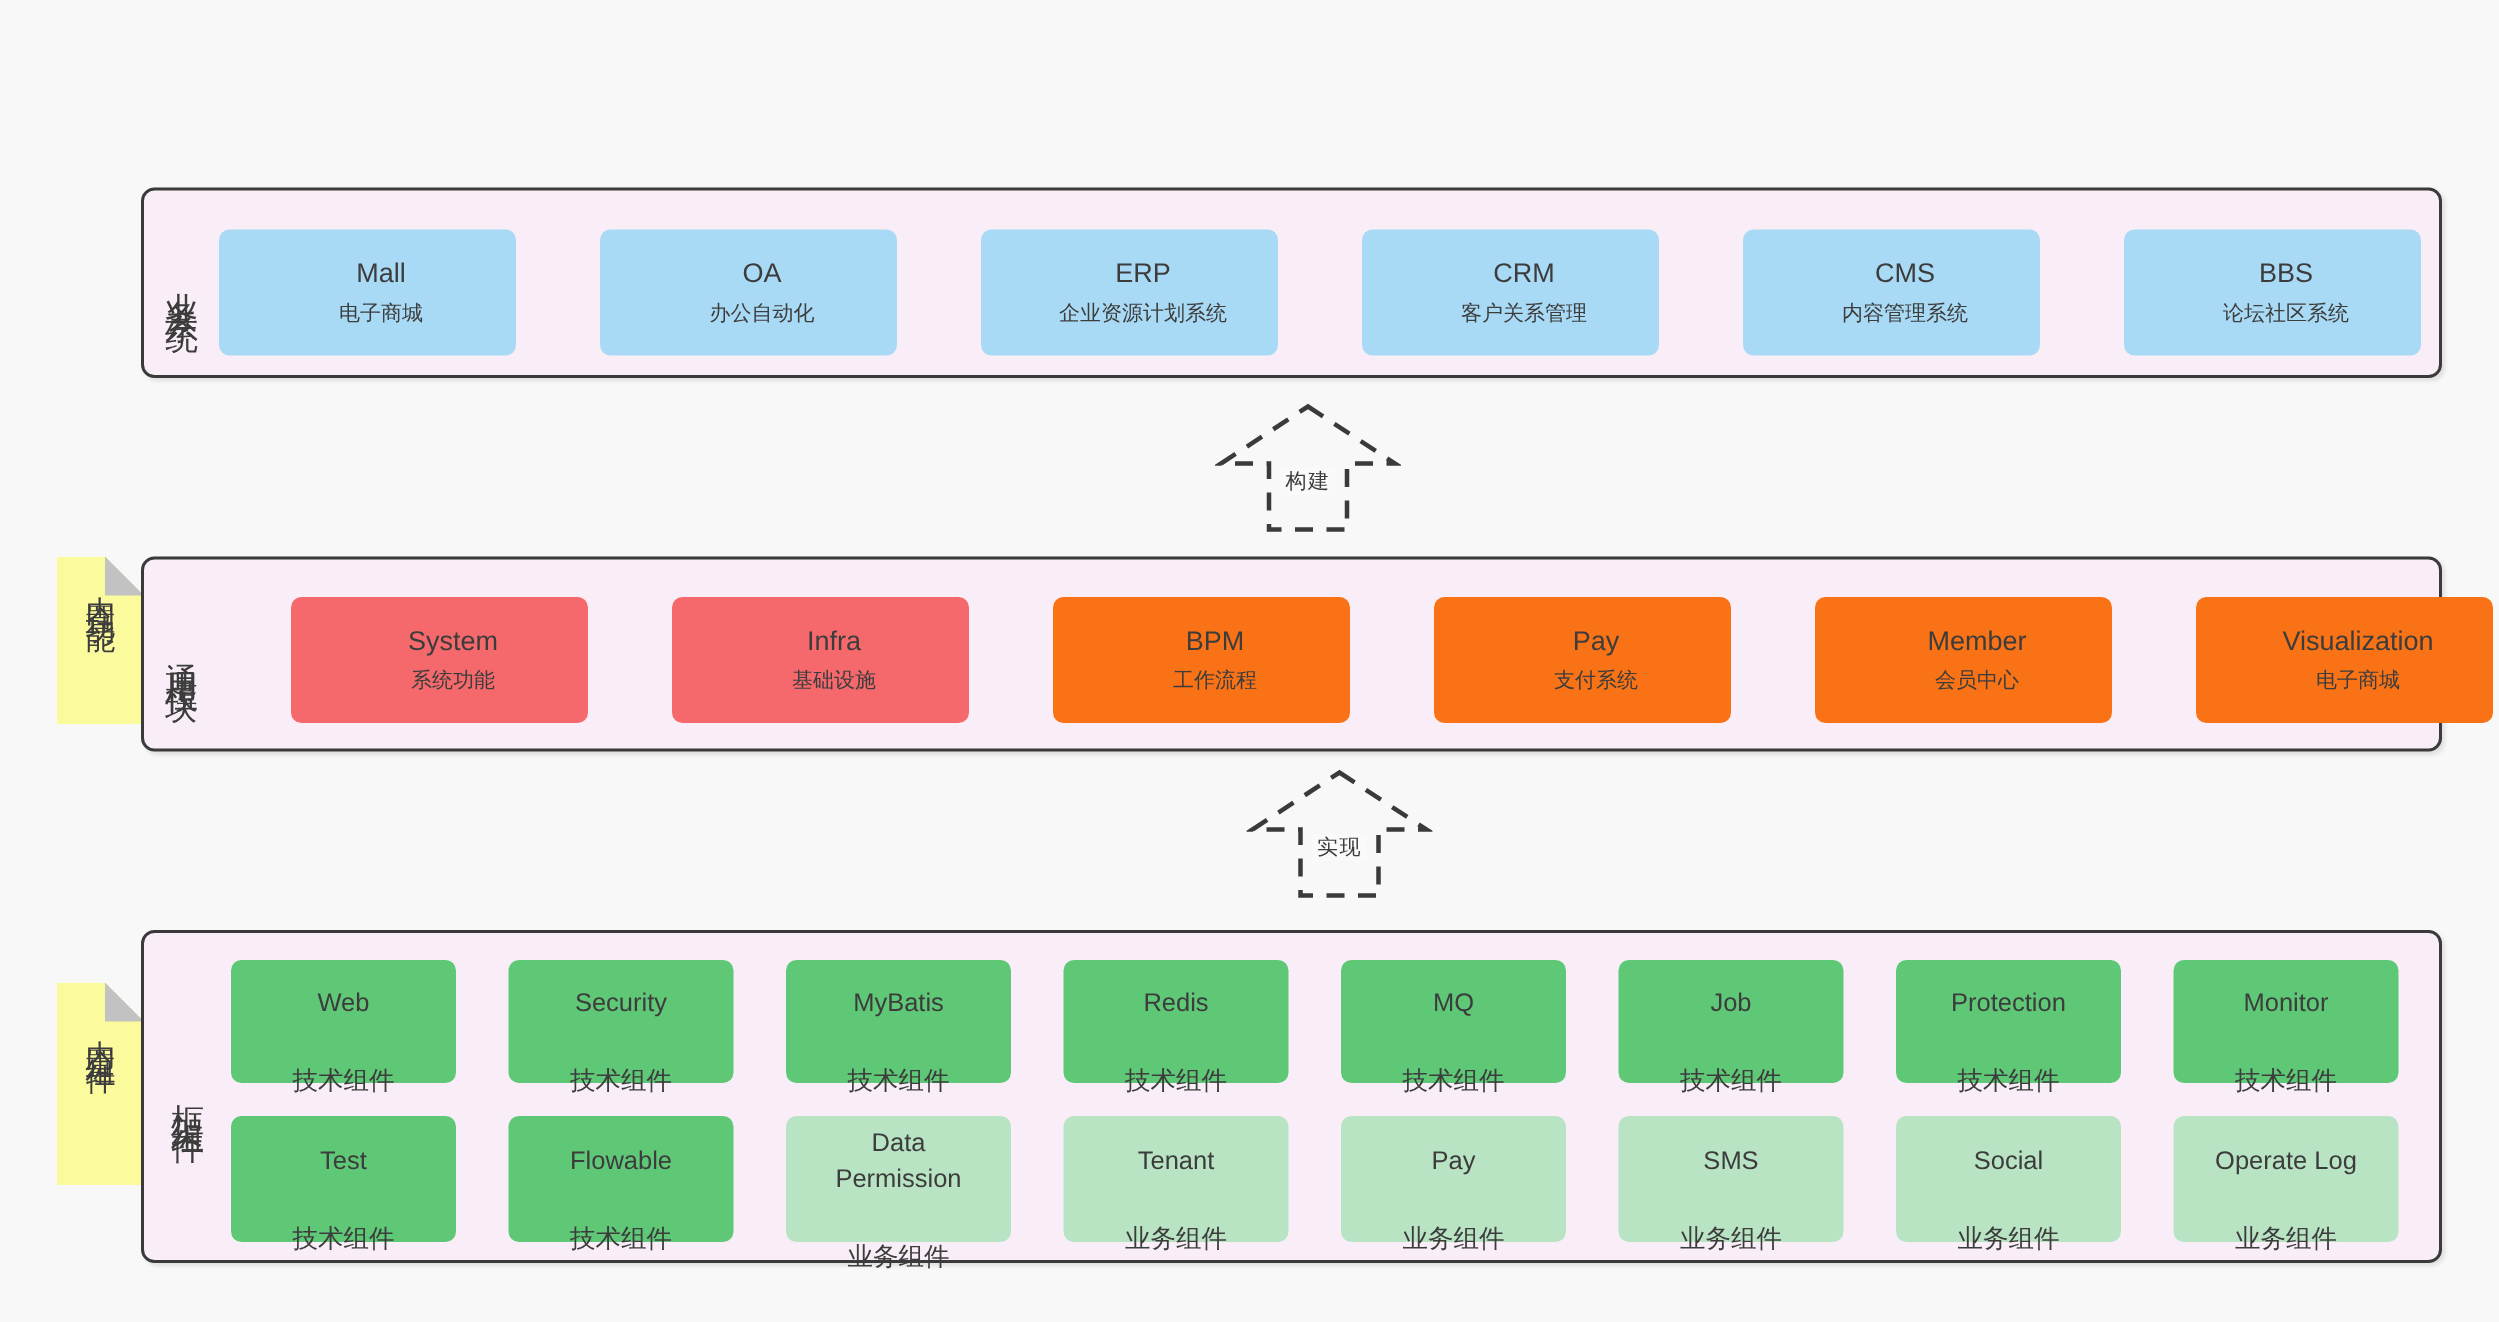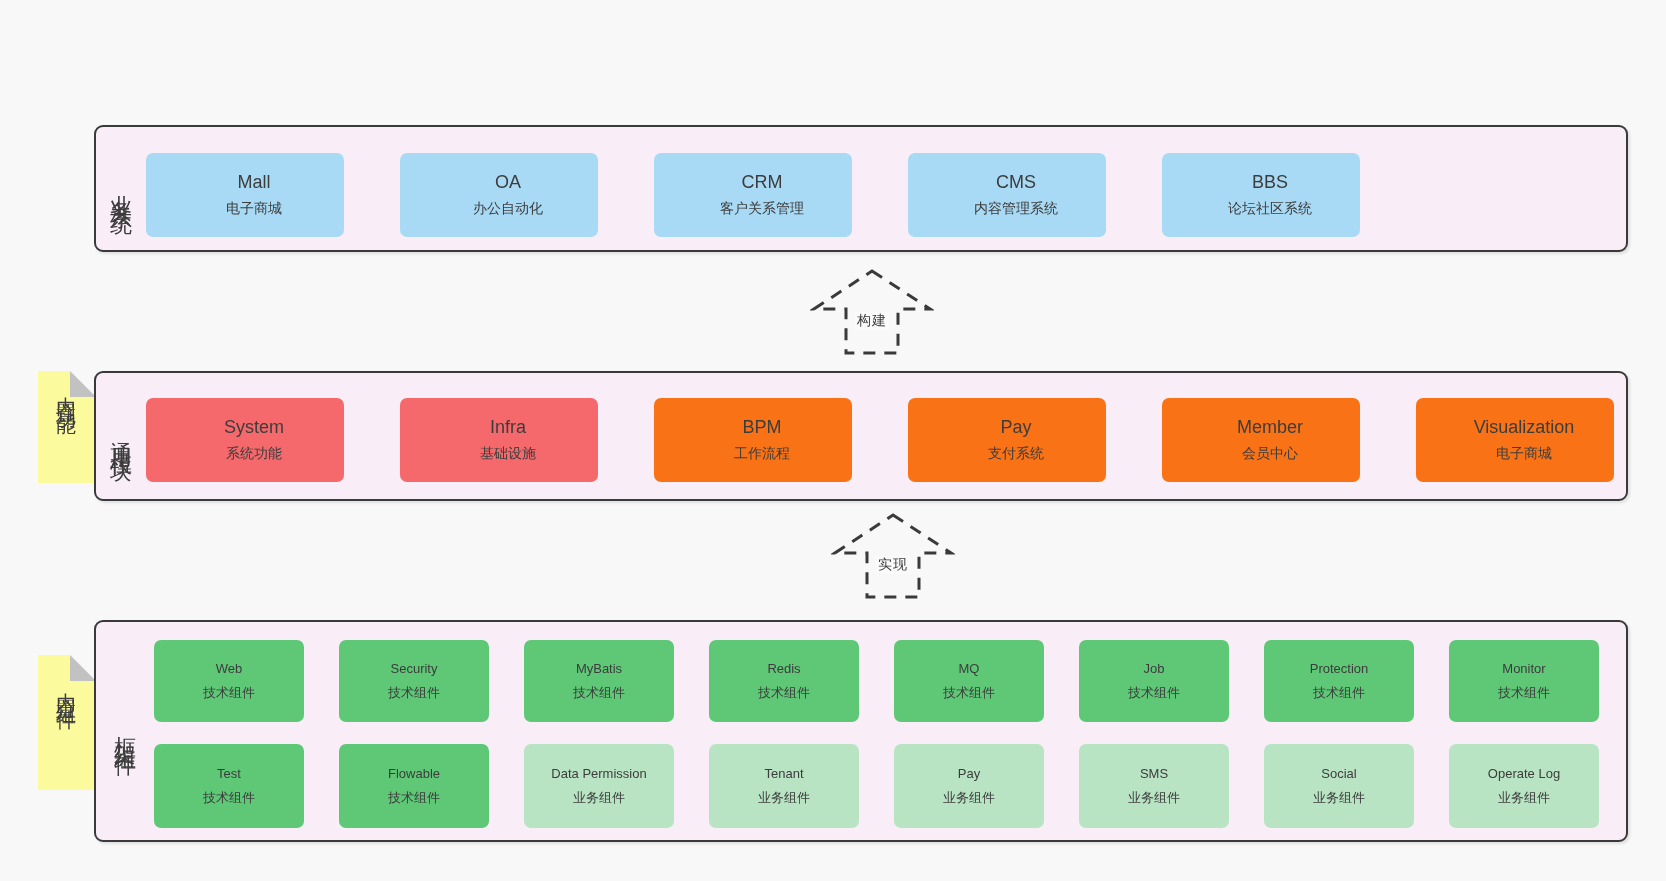--- a/index.html
+++ b/index.html
@@ -4,21 +4,21 @@
 <style>
   html,body{margin:0;padding:0;background:#f8f8f8;}
   .canvas{position:relative;width:1666px;height:881px;background:#f8f8f8;
           font-family:"Liberation Sans",sans-serif;color:#3c3c3c;overflow:hidden;}
 
   
   .band{position:absolute;left:94px;width:1534px;background:#f9eef7;
         border:2px solid #3a3a3a;border-radius:9px;box-sizing:border-box;
         display:flex;z-index:1;box-shadow:2px 2px 3px rgba(0,0,0,0.10);}
   .band1{top:125px;height:127px;}
-  .band2{top:371px;height:130px;}
+  .band2{top:371px;height:130px;gap:48px;}
   .band3{top:620px;height:222px;}
 
   .band-label{writing-mode:vertical-rl;text-orientation:upright;
               display:flex;align-items:center;justify-content:center;
               font-size:22px;letter-spacing:6px;flex:0 0 auto;}
   .band1 .band-label,.band2 .band-label{width:50px;}
   .band3 .band-label{width:58px;}
 
   .boxes{flex:1;display:flex;align-items:flex-start;gap:56px;}
   .band1 .boxes{padding-top:26px;}
@@ -28,21 +28,21 @@
 
   .box{border-radius:7px;display:flex;flex-direction:column;justify-content:center;
        align-items:center;text-align:center;box-sizing:border-box;flex:0 0 auto;padding-left:18px;}
   .band1 .box,.band2 .box{width:198px;height:84px;}
   .band3 .box{width:150px;padding:0 13px;}
   .box-row.r1 .box{height:82px;}
   .box-row.r2 .box{height:84px;}
 
   .box-name{font-size:18px;line-height:26px;}
   .box-sub{font-size:14px;line-height:26px;}
-  .band3 .box-name,.band3 .box-sub{font-size:13px;line-height:24px;}
+  .band3 .box-name,.band3 .box-sub{font-size:17px;line-height:24px;margin-top:28px;}
 
   .blue{background:#a9daf5;}
   .red{background:#f5696c;}
   .pink{background:#f97316;}
   .green-dark{background:#5fc877;}
   .green-light{background:#b9e4c4;}
 
   
   .arrow{position:absolute;z-index:2;width:124px;height:88px;}
   .arrow1{left:810px;top:268px;}
@@ -80,20 +80,24 @@
     <div class="boxes">
         <div class="box blue">
           <div class="box-name">Mall</div>
           <div class="box-sub">电子商城</div>
         </div>
         <div class="box blue">
           <div class="box-name">OA</div>
           <div class="box-sub">办公自动化</div>
         </div>
         <div class="box blue">
+          <div class="box-name">ERP</div>
+          <div class="box-sub">企业资源计划系统</div>
+        </div>
+        <div class="box blue">
           <div class="box-name">CRM</div>
           <div class="box-sub">客户关系管理</div>
         </div>
         <div class="box blue">
           <div class="box-name">CMS</div>
           <div class="box-sub">内容管理系统</div>
         </div>
         <div class="box blue">
           <div class="box-name">BBS</div>
           <div class="box-sub">论坛社区系统</div>

